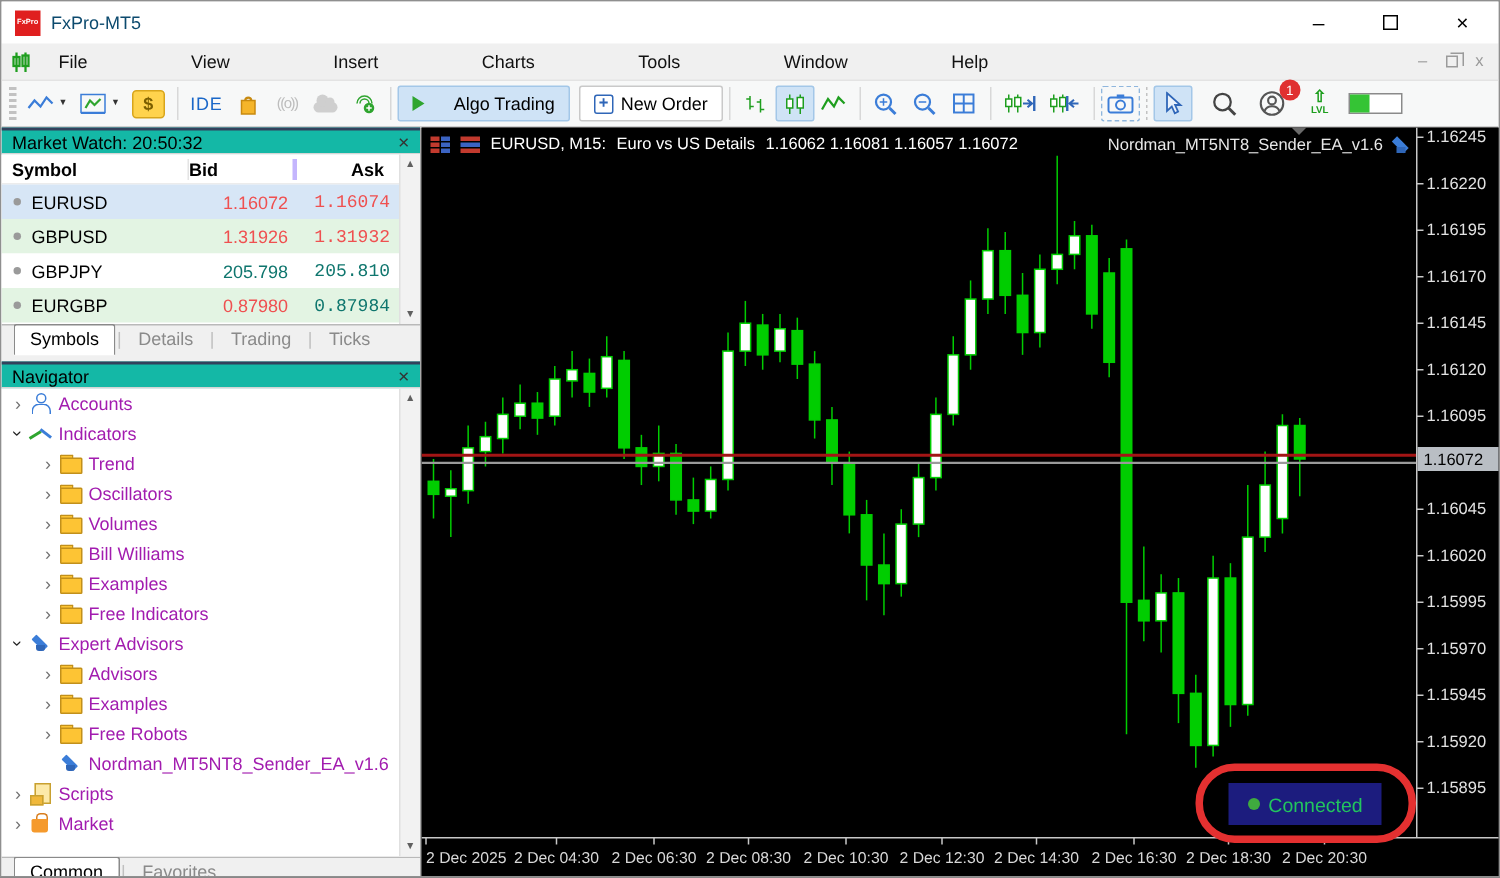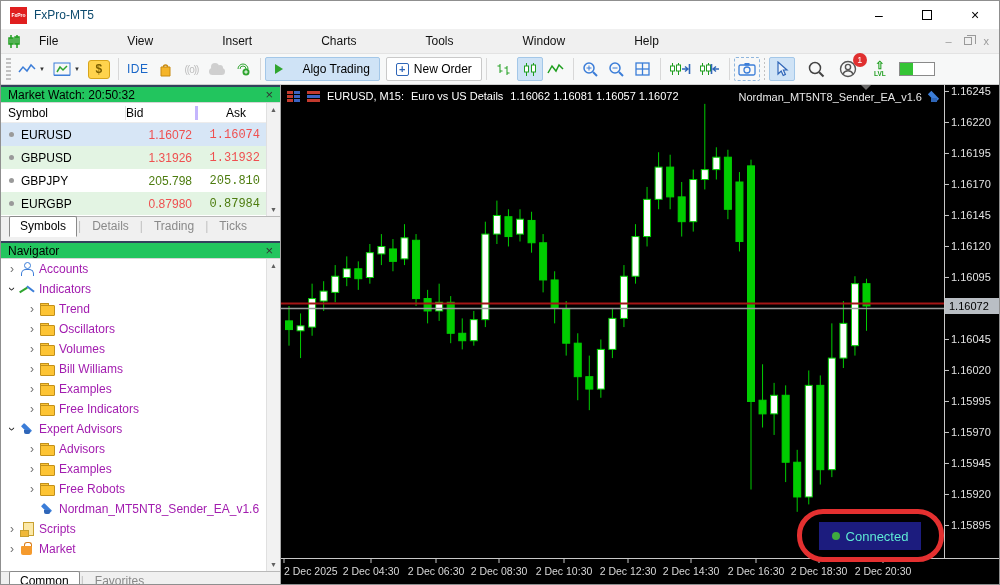--- a/index.html
+++ b/index.html
@@ -51,38 +51,38 @@
 .camera-btn { border:1px dashed #8fb6dd; }
 .badge { position:absolute; top:-5px; right:-7px; background:#E03030; color:#fff; border-radius:50%;
   width:14px; height:14px; font-size:9px; display:flex; align-items:center; justify-content:center; }
 .lvl { display:flex; flex-direction:column; align-items:center; color:#1e9e1e; font-size:6.5px; font-weight:bold; line-height:1; }
 .lvl-arrow { font-size:11px; }
 .meter { width:36px; height:14px; border:1px solid #8a8a8a; background:#fff; margin:0 6px; }
 .meter-fill { height:100%; background:#35c435; }
 
 
 .left-col { position:absolute; left:0; top:84px; width:280px; bottom:0; background:#f0f0f0; border-right:1px solid #a8a8a8; }
-.panel-header { height:18px; background:#22c55e; border-top:2px solid #33415C; border-bottom:1px solid #d5d5d5;
+.panel-header { height:18px; background:#14b8a6; border-top:2px solid #33415C; border-bottom:1px solid #d5d5d5;
   display:flex; align-items:center; padding:0 7px; color:#000; }
 .panel-close { margin-left:auto; color:#333; font-size:13px; line-height:1; }
 .mw-table { background:#fff; position:relative; }
-.mw-colheader { display:flex; height:20px; align-items:center; border-bottom:1px solid #ececec; background:#fff; padding-right:28px; }
+.mw-colheader { display:flex; height:20px; align-items:center; border-bottom:1px solid #ececec; background:#fff; padding-right:18px;font-weight:bold; }
 .mw-colheader .col-sym { width:125px; padding-left:7px; border-right:1px solid #e4e4e4; }
 .mw-colheader .col-bid { width:72px; text-align:left; padding-right:6px; border-right:3px solid #c4b5fd; }
 .mw-colheader .col-ask { flex:1; text-align:right; padding-right:6px; }
 .mw-row { display:flex; height:23px; align-items:center; padding-right:14px; }
 .mw-row .bullet { width:5px; height:5px; border-radius:50%; background:#9a9a9a; margin:0 7px 0 8px; }
 .mw-sym { width:105px; color:#000; }
 .mw-bid { width:72px; text-align:right; padding-right:6px; }
 .mw-ask { flex:1; text-align:right; padding-right:6px;font-family:Liberation Mono, monospace; }
 .bg-blue { background:#d7e6f6; }
 .bg-green { background:#e3f4e3; }
 .bg-white { background:#fff; }
 .c-red { color:#EF5050; }
-.c-blue { color:#4d7c0f; }
+.c-blue { color:#0f766e; }
 .vscroll { position:absolute; right:0; top:0; bottom:0; width:14px; background:#f2f2f2; border-left:1px solid #e0e0e0;
   display:flex; flex-direction:column; justify-content:space-between; align-items:center; color:#606060; font-size:7px; }
 .vscroll span { padding:3px 0; }
 .tabs-row { height:20px; background:#f0f0f0; border-top:1px solid #b9b9b9; display:flex; align-items:flex-end; padding-left:8px; }
 .ptab { padding:2px 10px 3px; color:#8a8a8a; }
 .ptab.active { background:#fff; border:1px solid #8a8a8a; border-bottom:1px solid #fff; color:#000;
   position:relative; top:1px; border-radius:2px 2px 0 0; }
 .tab-sep { color:#c0c0c0; padding:0 1px 3px; }
 .splitter { height:5px; background:#f0f0f0; }
 
@@ -684,16 +684,16 @@
     <span>Euro vs US Details</span>
     <span>1.16062 1.16081 1.16057 1.16072</span>
   </div>
   <div class="collapse-arrow"></div>
   <div class="ea-label">
     <span>Nordman_MT5NT8_Sender_EA_v1.6</span>
     <span class="cap-icon"></span>
   </div>
   <div class="connected-badge">
     <span class="conn-dot"></span>
-    <span style="color:#5eead4;">Connected</span>
+    <span style="color:#22c55e;">Connected</span>
   </div>
   <div class="annotation"></div>
 </div>
 
 </body></html>

